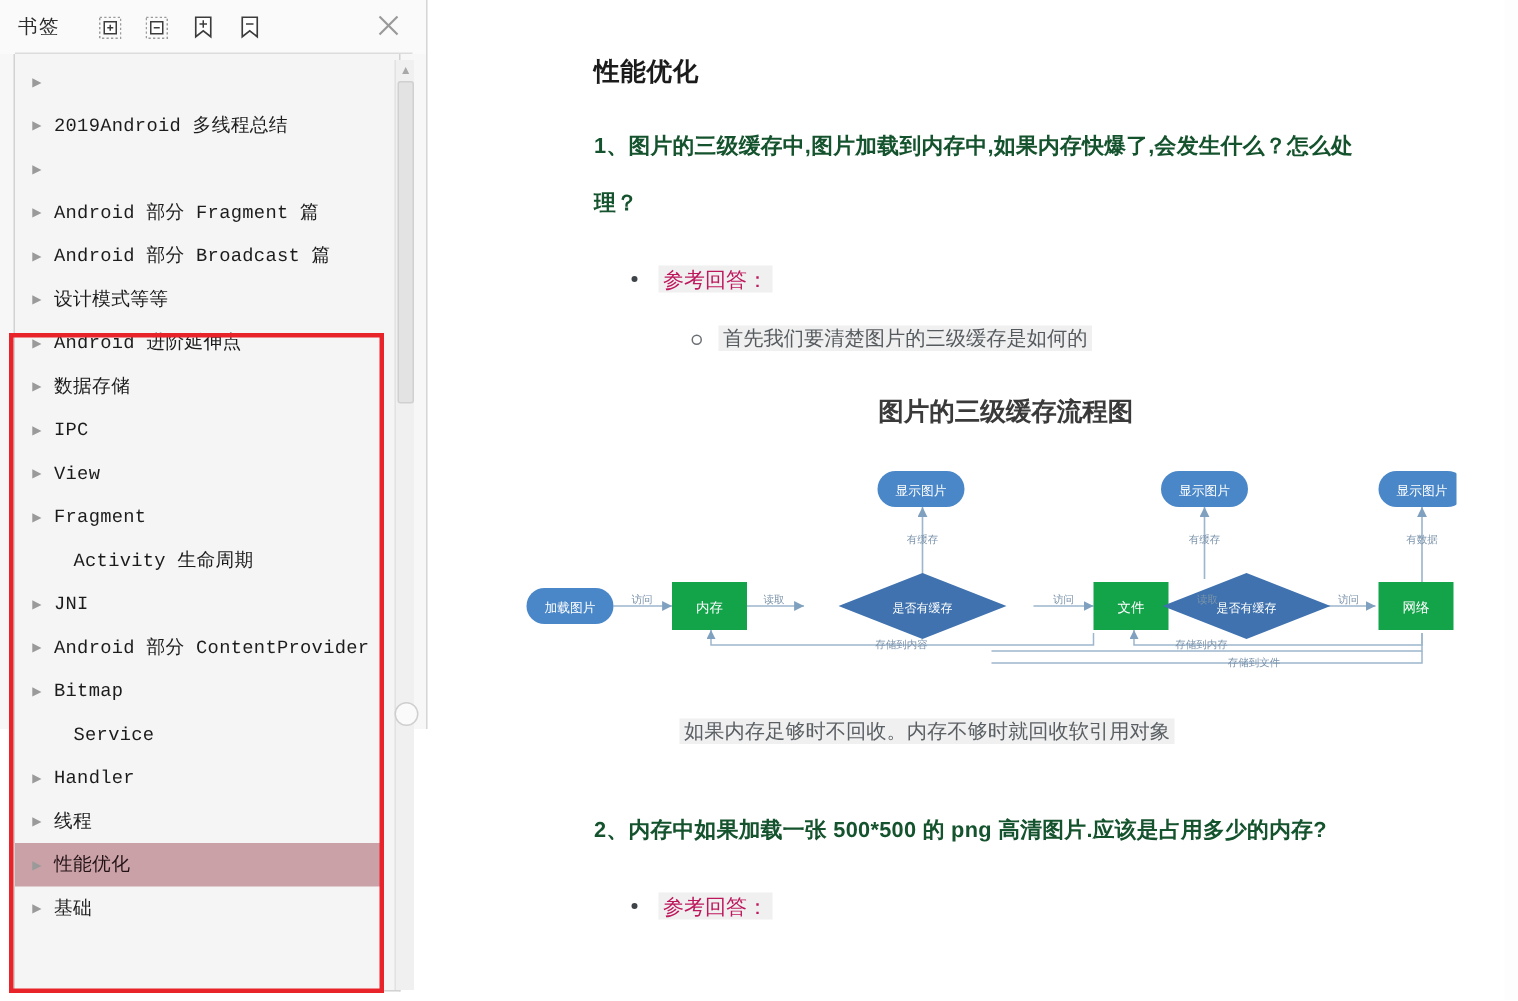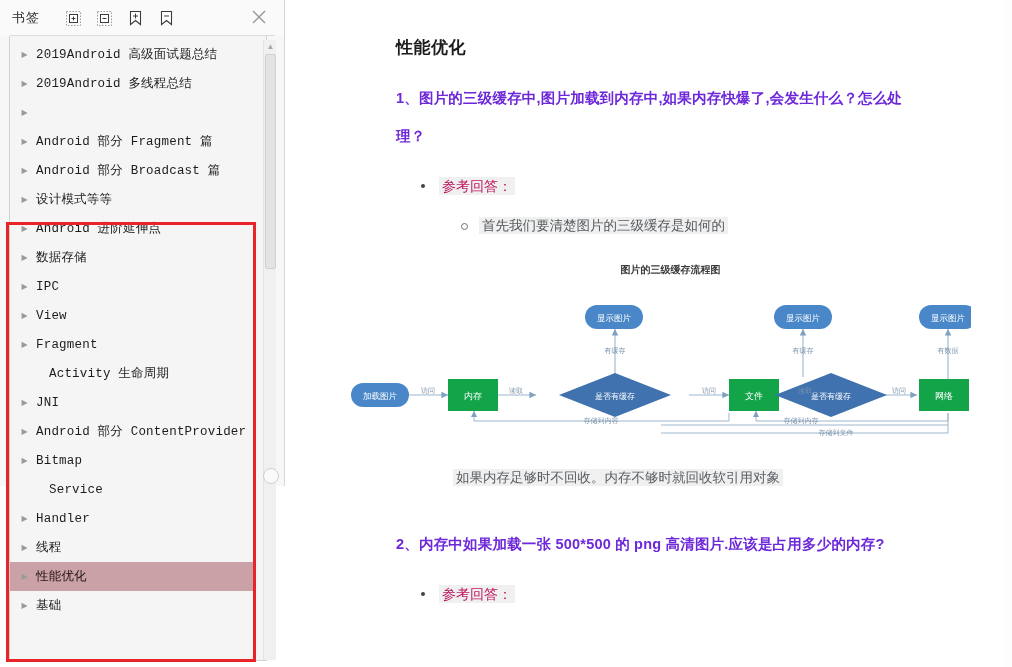--- a/index.html
+++ b/index.html
@@ -144,21 +144,21 @@
   #doc-heading {
     font-size: 17px;
     font-weight: bold;
     color: #1b1b1b;
     margin: 8px 0 0 5px;
     letter-spacing: 0.5px;
   }
   .q-line {
     font-size: 14.5px;
     font-weight: bold;
-    color: #6d28d9;
+    color: #14532d;
     line-height: 38px;
     margin-left: 5px;
     letter-spacing: 0.2px;
   }
   #q1-block { margin-top: 20px; }
   .bullet-l1 {
     position: relative;
     margin: 20px 0 0 48px;
     font-size: 14px;
     color: #be185d;
@@ -186,21 +186,21 @@
     width: 5px; height: 5px;
     border: 1px solid #6b7075;
     border-radius: 50%;
     background: transparent;
   }
   .shaded { background: #f0f0f0; padding: 1px 3px; }
 
   #figure-wrap { margin-top: 26px; }
   #figure-title {
     text-align: center;
-    font-size: 10px;
+    font-size: 17px;
     color: #3a3a3a;
     font-weight: bold;
     margin-left: -40px;
   }
   #flowchart { margin-top: 18px; margin-left: -60px; }
   #figure-caption {
     margin-top: 20px;
     margin-left: 62px;
     font-size: 13.5px;
     color: #5a5f63;
@@ -263,21 +263,20 @@
         </svg>
       </span>
     </div>
 
     <div id="toolbar-divider"></div>
     <div id="panel-inner-border"></div>
 
     <div id="tree">
         <div class="tree-item">
           <span class="caret">▶</span>
-          <span class="tree-label">2019Android 高级面试题总结</span>
         </div>
         <div class="tree-item">
           <span class="caret">▶</span>
           <span class="tree-label">2019Android 多线程总结</span>
         </div>
         <div class="tree-item">
           <span class="caret">▶</span>
         </div>
         <div class="tree-item">
           <span class="caret">▶</span>

